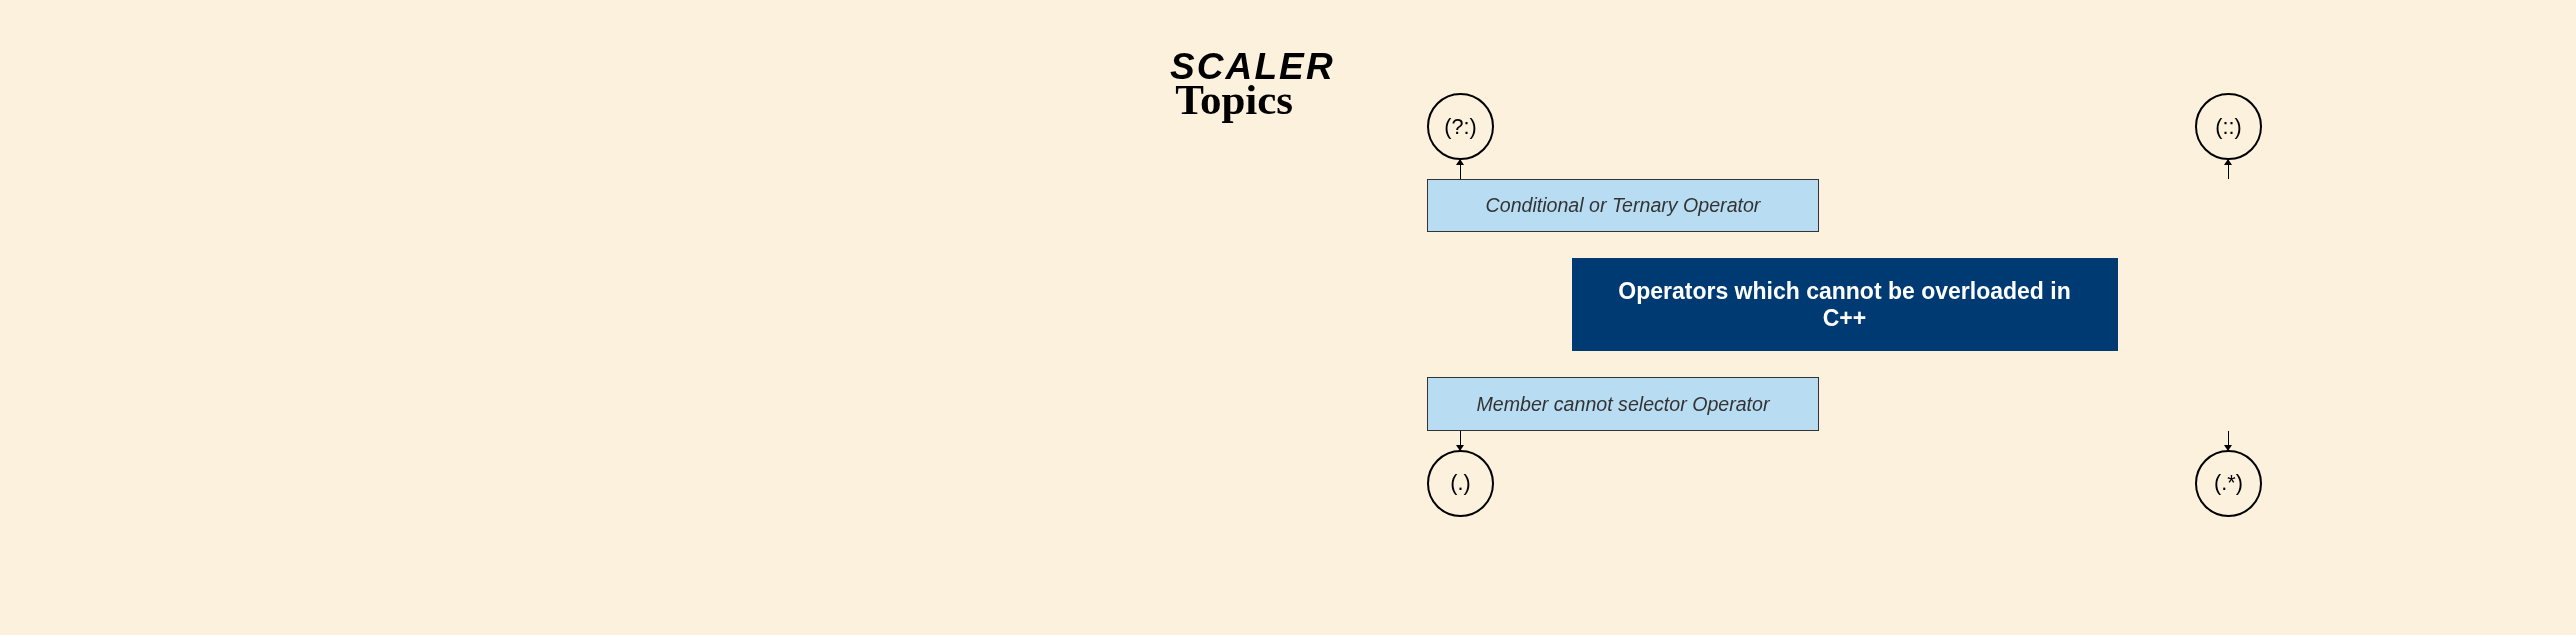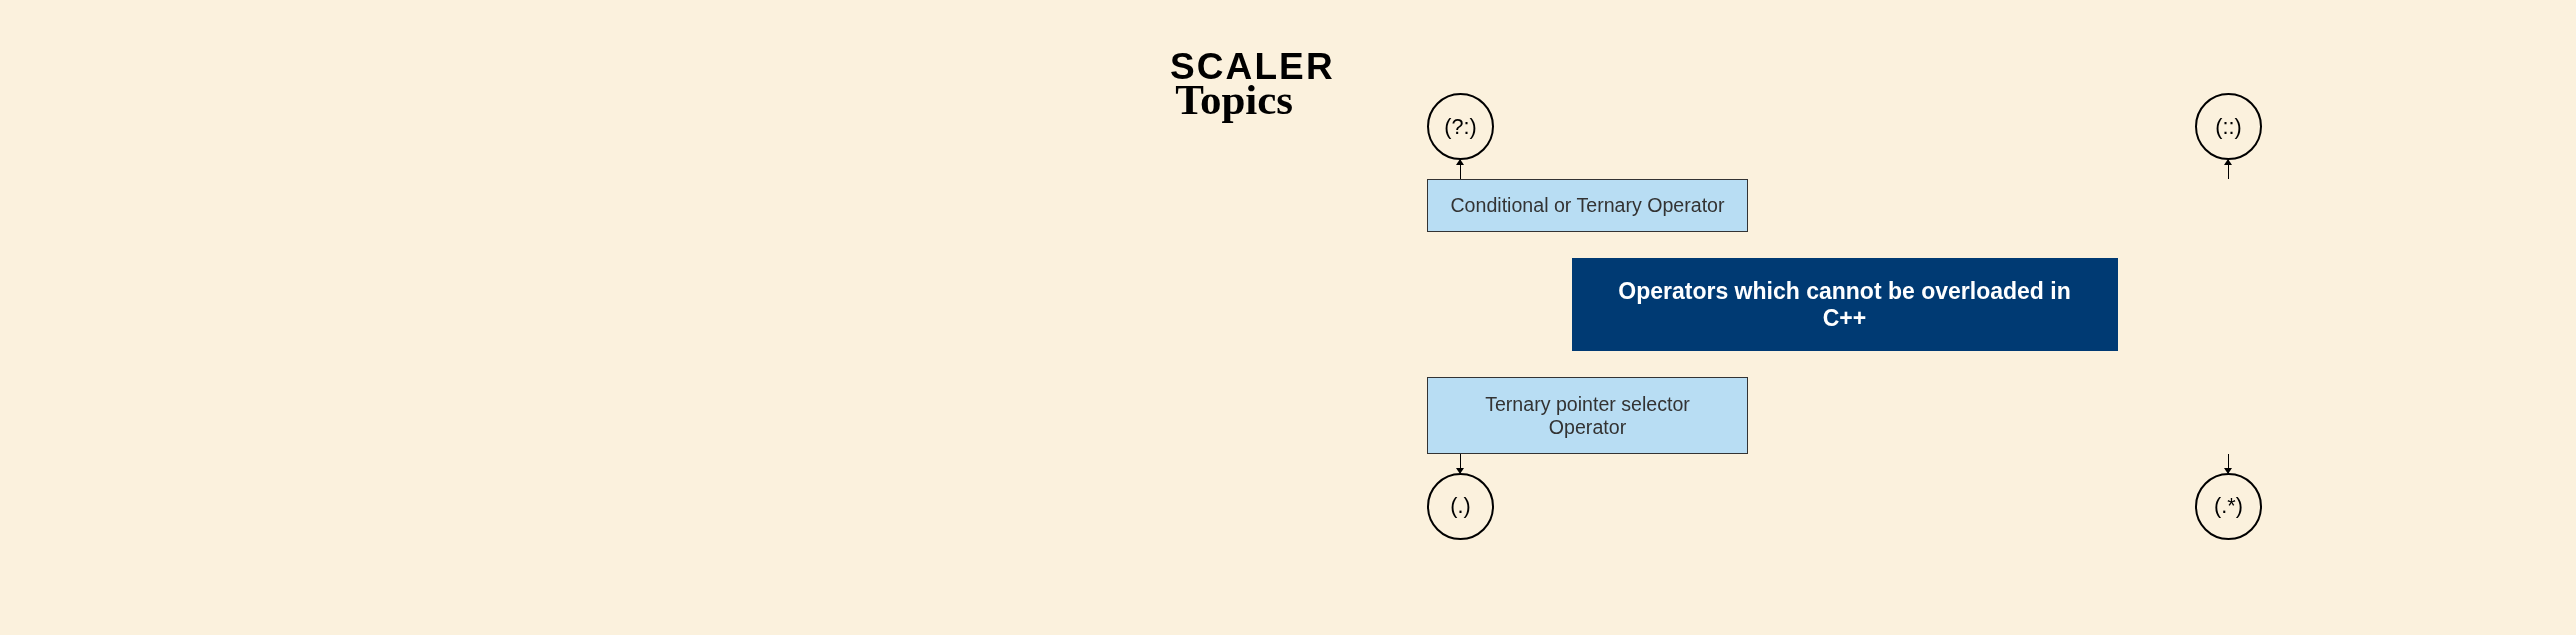--- a/index.html
+++ b/index.html
@@ -14,20 +14,21 @@
     position: absolute;
     top: 46px;
     left: 1170px;
   }
   .logo-scaler {
     font-size: 37px;
     font-weight: 800;
     letter-spacing: 2.1px;
     color: #000;
     font-family: Arial, sans-serif;
+    font-style: italic;
   }
   .logo-topics {
     font-size: 43px;
     font-family: 'Brush Script MT', cursive;
     color: #000000;
     margin-left: 5.2px;
     margin-top: -13px;
     font-weight: 600;
   }
   .diagram {
@@ -53,21 +54,22 @@
     font-size: 21.6px;
     font-weight: 500;
   }
   .operator-box {
     background: #B8DDF3;
     border: 1px solid #333;
     padding: 14.4px 20.6px;
     text-align: center;
     font-size: 19.6px;
     color: #333;
-    width: 321px;
+    width: 392px;
+    font-style: italic;
   }
   .center-box {
     background: #003A73;
     color: #fff;
     padding: 19.6px 26px;
     text-align: center;
     font-size: 23px;
     font-weight: 600;
     margin: 0 auto;
     width: 546px;
@@ -130,21 +132,21 @@
 
   <div class="spacer-v"></div>
 
   <div class="row" style="justify-content:flex-start;">
     <div class="center-box">Operators which cannot be overloaded in C++</div>
   </div>
 
   <div class="spacer-v"></div>
 
   <div class="row">
-    <div class="operator-box">Ternary pointer selector Operator</div>
+    <div class="operator-box">Member cannot selector Operator</div>
   </div>
 
   <div class="row">
     <div class="col">
       <div class="arrow-down"></div>
       <div class="circle">(.)</div>
     </div>
     <div class="col">
       <div class="arrow-down"></div>
       <div class="circle">(.*)</div>

